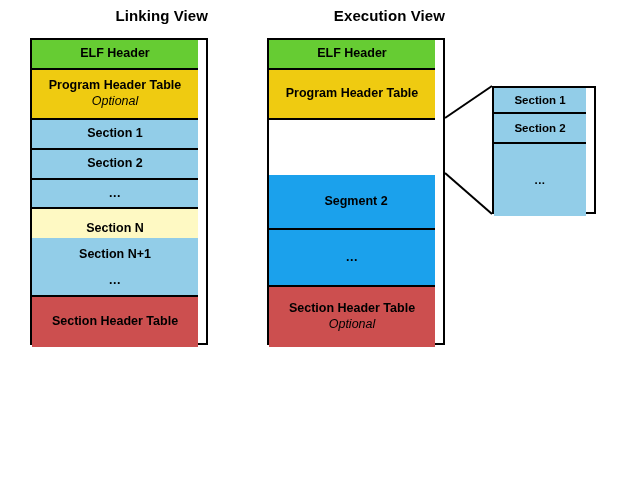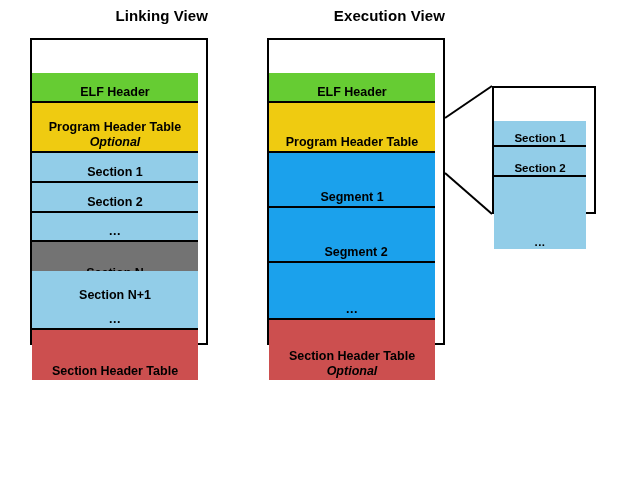--- a/index.html
+++ b/index.html
@@ -75,37 +75,36 @@
 
   .block {
     position: absolute;
     left: 0;
     right: 8px;
     box-sizing: border-box;
     border-bottom: 2px solid #000000;
     display: flex;
     flex-direction: column;
     align-items: center;
-    justify-content: flex-end;
+    justify-content: center;
     text-align: center;
     font-size: 12.5px;
     font-weight: bold;
     line-height: 1.25;
     color: #000000;
     overflow: hidden;
-    margin-top: 33px;
   }
 
   .block.last {
     border-bottom: none;
   }
 
   .block .sub {
     font-style: italic;
-    font-weight: bold;
+    font-weight: normal;
     font-size: 12.5px;
   }
 
   .block .ellipsis {
     font-size: 12.5px;
     font-weight: bold;
     letter-spacing: 0.5px;
   }
 
   .mini .label {
@@ -145,43 +144,40 @@
     </div>
     <div class="block" style="top: 80px; height: 30px; background: rgb(146, 205, 232);">
       <span>Section 1</span>
     </div>
     <div class="block" style="top: 110px; height: 30px; background: rgb(146, 205, 232);">
       <span>Section 2</span>
     </div>
     <div class="block" style="top: 140px; height: 29px; background: rgb(146, 205, 232);">
       <span class="ellipsis">...</span>
     </div>
-    <div class="block" style="top: 169px; height: 42px; background: #737373;">
+    <div class="block" style="top: 169px; height: 42px; background: #fef9c3;">
       <span>Section N</span>
     </div>
     <div class="block" style="top: 198px; height: 35px; background: rgb(146, 205, 232);">
       <span>Section N+1</span>
     </div>
     <div class="block" style="top: 227px; height: 30px; background: rgb(146, 205, 232);">
       <span class="ellipsis">...</span>
     </div>
     <div class="block last" style="top: 257px; height: 50px; background: rgb(204, 79, 79);">
       <span>Section Header Table</span>
     </div>
   </div>
 
   <div class="stack" id="stack-execution">
     <div class="block" style="top: 0px; height: 30px; background: rgb(102, 204, 51);">
       <span>ELF Header</span>
     </div>
     <div class="block" style="top: 30px; height: 50px; background: rgb(239, 203, 17);">
       <span>Program Header Table</span>
-    </div>
-    <div class="block" style="top: 80px; height: 55px; background: rgb(27, 161, 236);">
-      <span>Segment 1</span>
     </div>
     <div class="block" style="top: 135px; height: 55px; background: rgb(27, 161, 236); padding-left: 8px;">
       <span>Segment 2</span>
     </div>
     <div class="block" style="top: 190px; height: 57px; background: rgb(27, 161, 236);">
       <span class="ellipsis">...</span>
     </div>
     <div class="block last" style="top: 247px; height: 60px; background: rgb(204, 79, 79);">
       <span>Section Header Table</span>
       <span class="sub">Optional</span>

